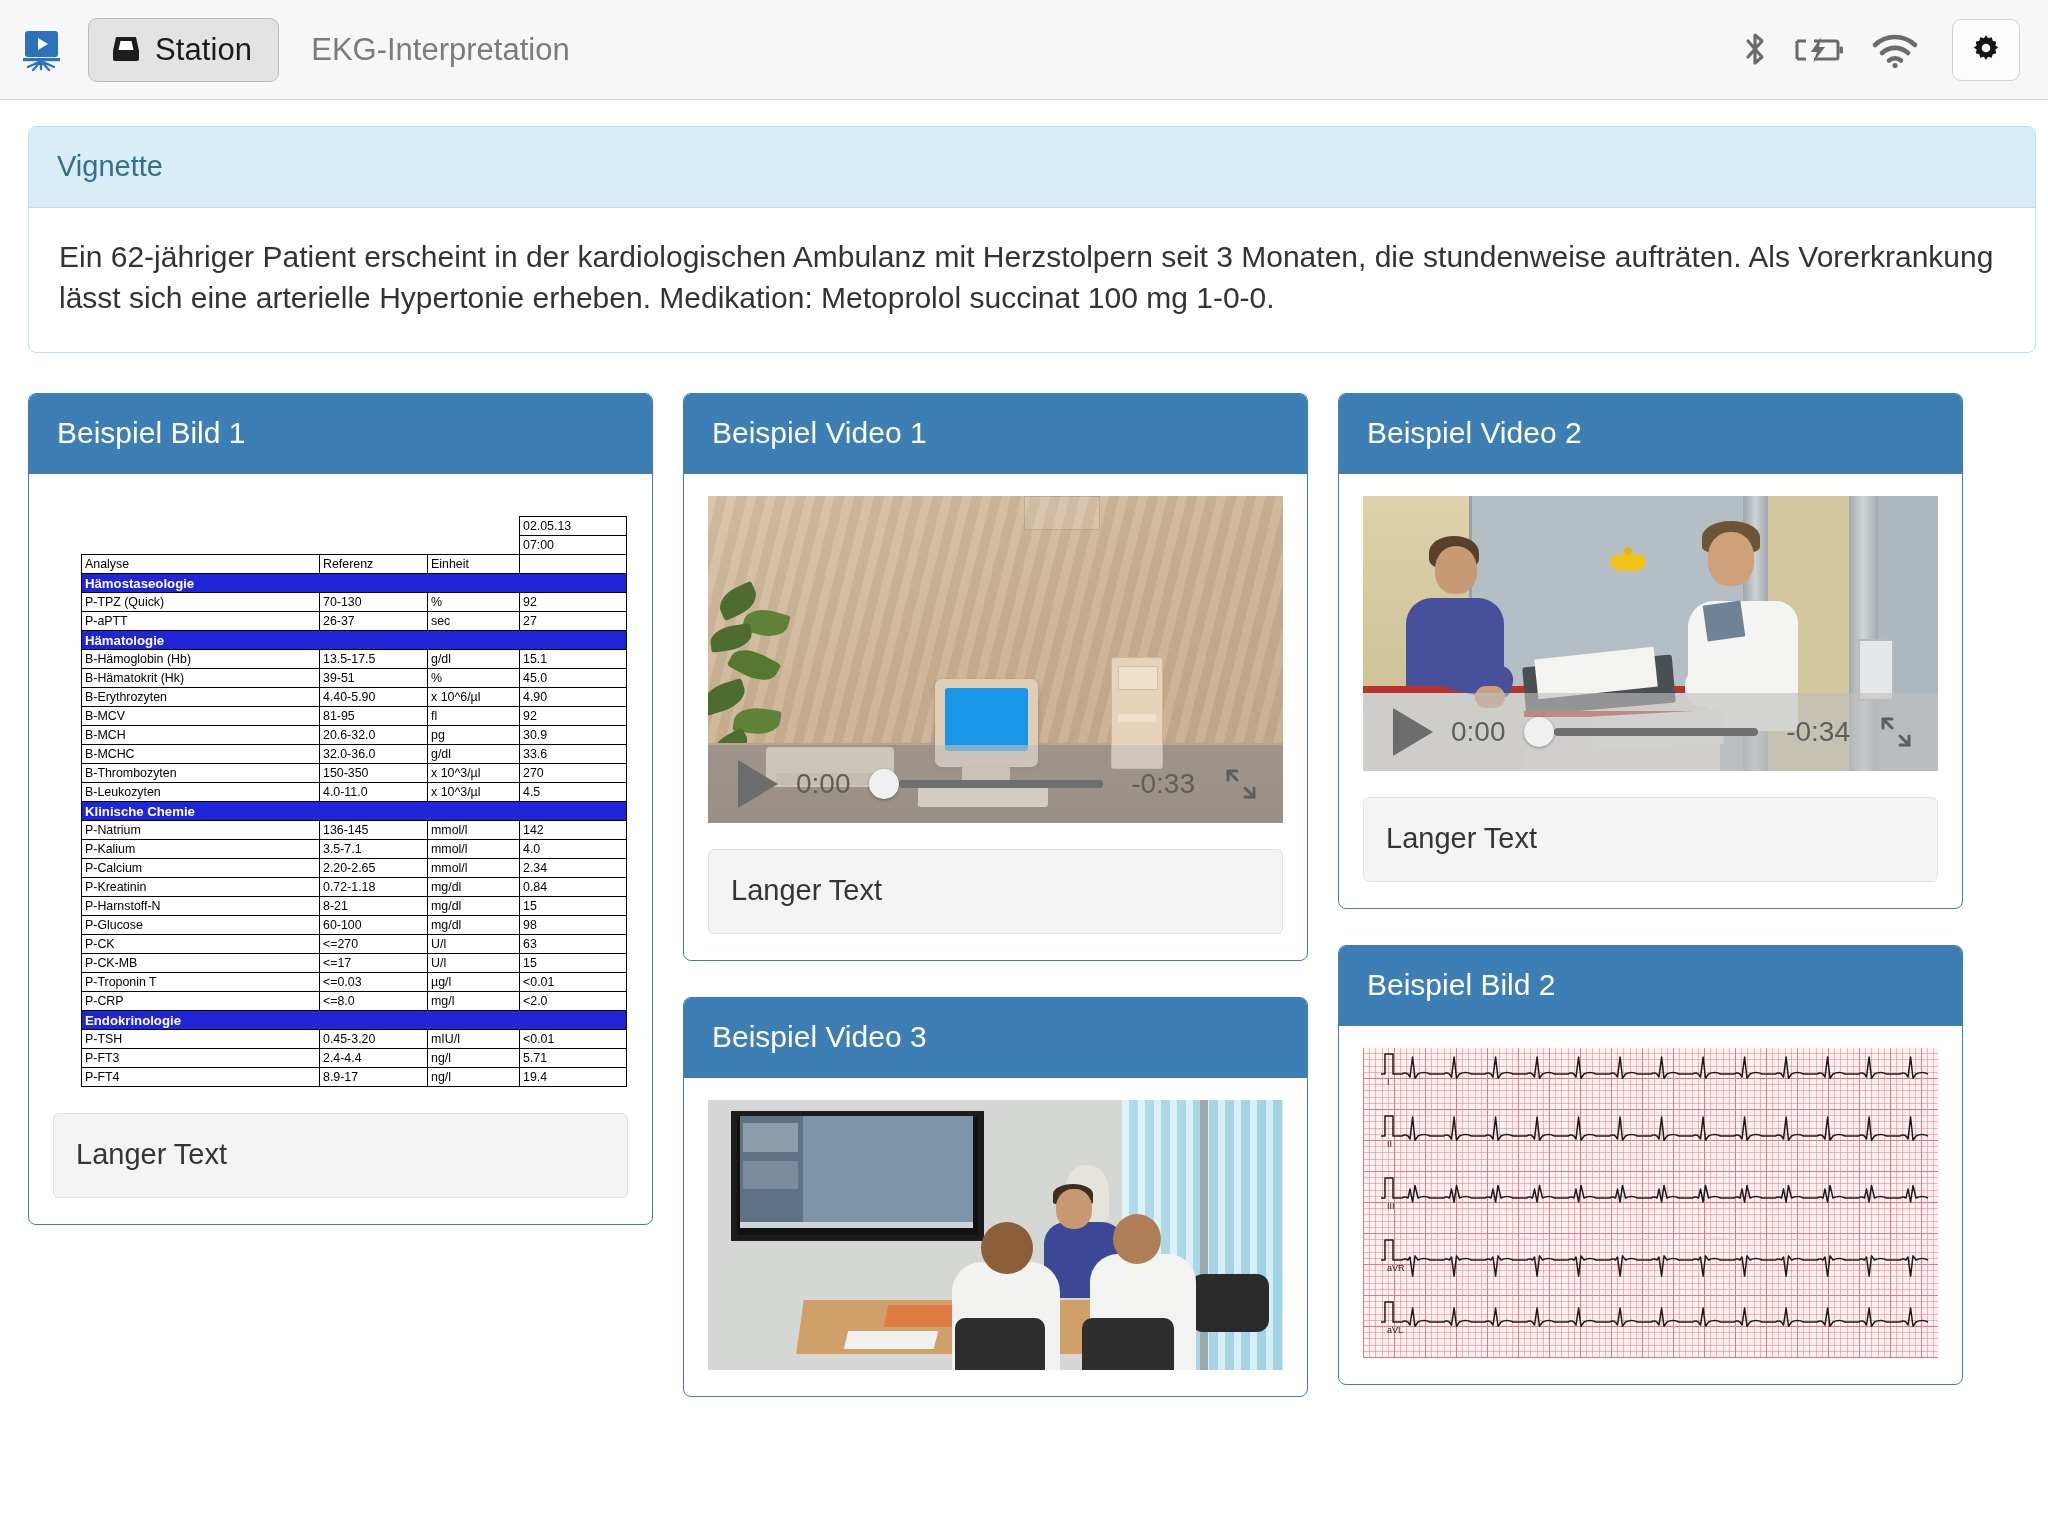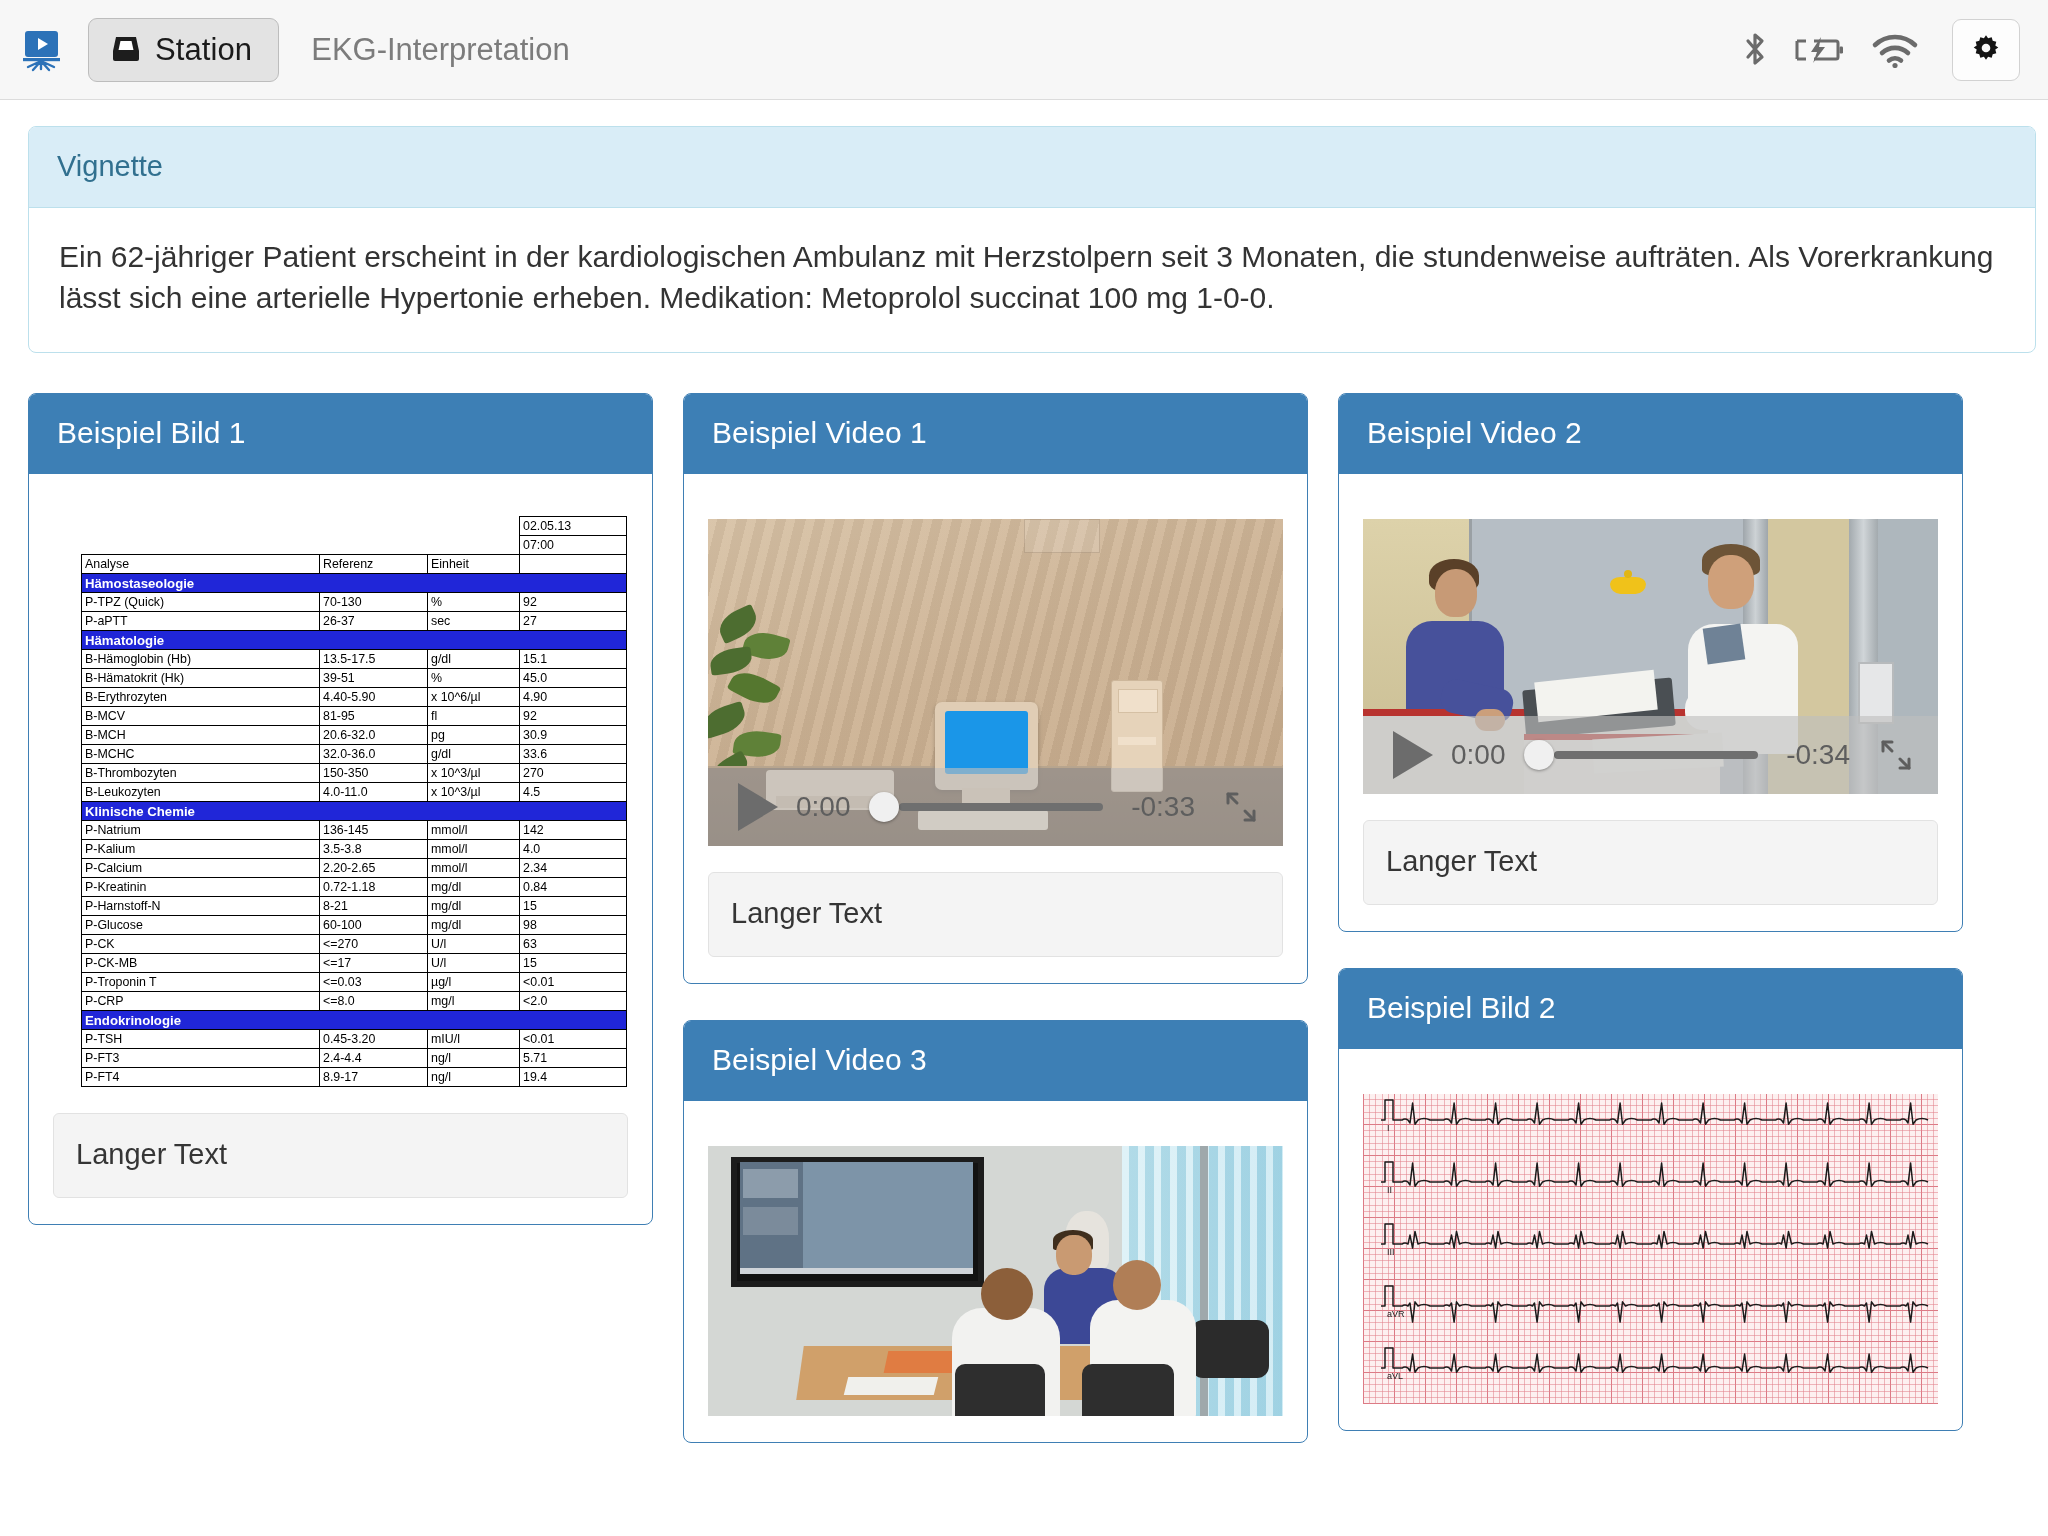--- a/index.html
+++ b/index.html
@@ -124,21 +124,21 @@
   }
   table.lab td { border: 1px solid #000; padding: 1px 3px; height: 19px; line-height: 1.15; overflow: hidden; white-space: nowrap; }
   table.lab td.blank { border: none; }
   table.lab tr.datehdr td.blank { border: none; }
   table.lab td.sec {
     background: #2026d8; color: #fff; font-weight: bold; font-size: 13.2px;
   }
   .c1 { width: 238px; } .c2 { width: 108px; } .c3 { width: 92px; } .c4 { width: 107px; }
 
   
-  .media { position: relative; width: 100%; overflow: hidden; background: #fca5a5; margin-top: 23px; }
+  .media { position: relative; width: 100%; overflow: hidden; background: #fca5a5; }
   .media.v1 { height: 327px; }
   .media.v2 { height: 275px; }
   .media.v3 { height: 270px; }
   .media.ekg { height: 310px; }
 
   .scene { position: absolute; inset: 0; }
 
   
   .v1-wall { position:absolute; inset:0; background:linear-gradient(160deg,#d8c2a6 0%,#cdb394 45%,#c6a98a 100%); }
   .v1-wall:after{content:"";position:absolute;inset:0;background:
@@ -422,21 +422,21 @@
                     <td class="sec" colspan="4">Klinische Chemie</td>
                   </tr>
                   <tr>
                     <td>P-Natrium</td>
                     <td>136-145</td>
                     <td>mmol/l</td>
                     <td>142</td>
                   </tr>
                   <tr>
                     <td>P-Kalium</td>
-                    <td>3.5-3.8</td>
+                    <td>3.5-7.1</td>
                     <td>mmol/l</td>
                     <td>4.0</td>
                   </tr>
                   <tr>
                     <td>P-Calcium</td>
                     <td>2.20-2.65</td>
                     <td>mmol/l</td>
                     <td>2.34</td>
                   </tr>
                   <tr>

